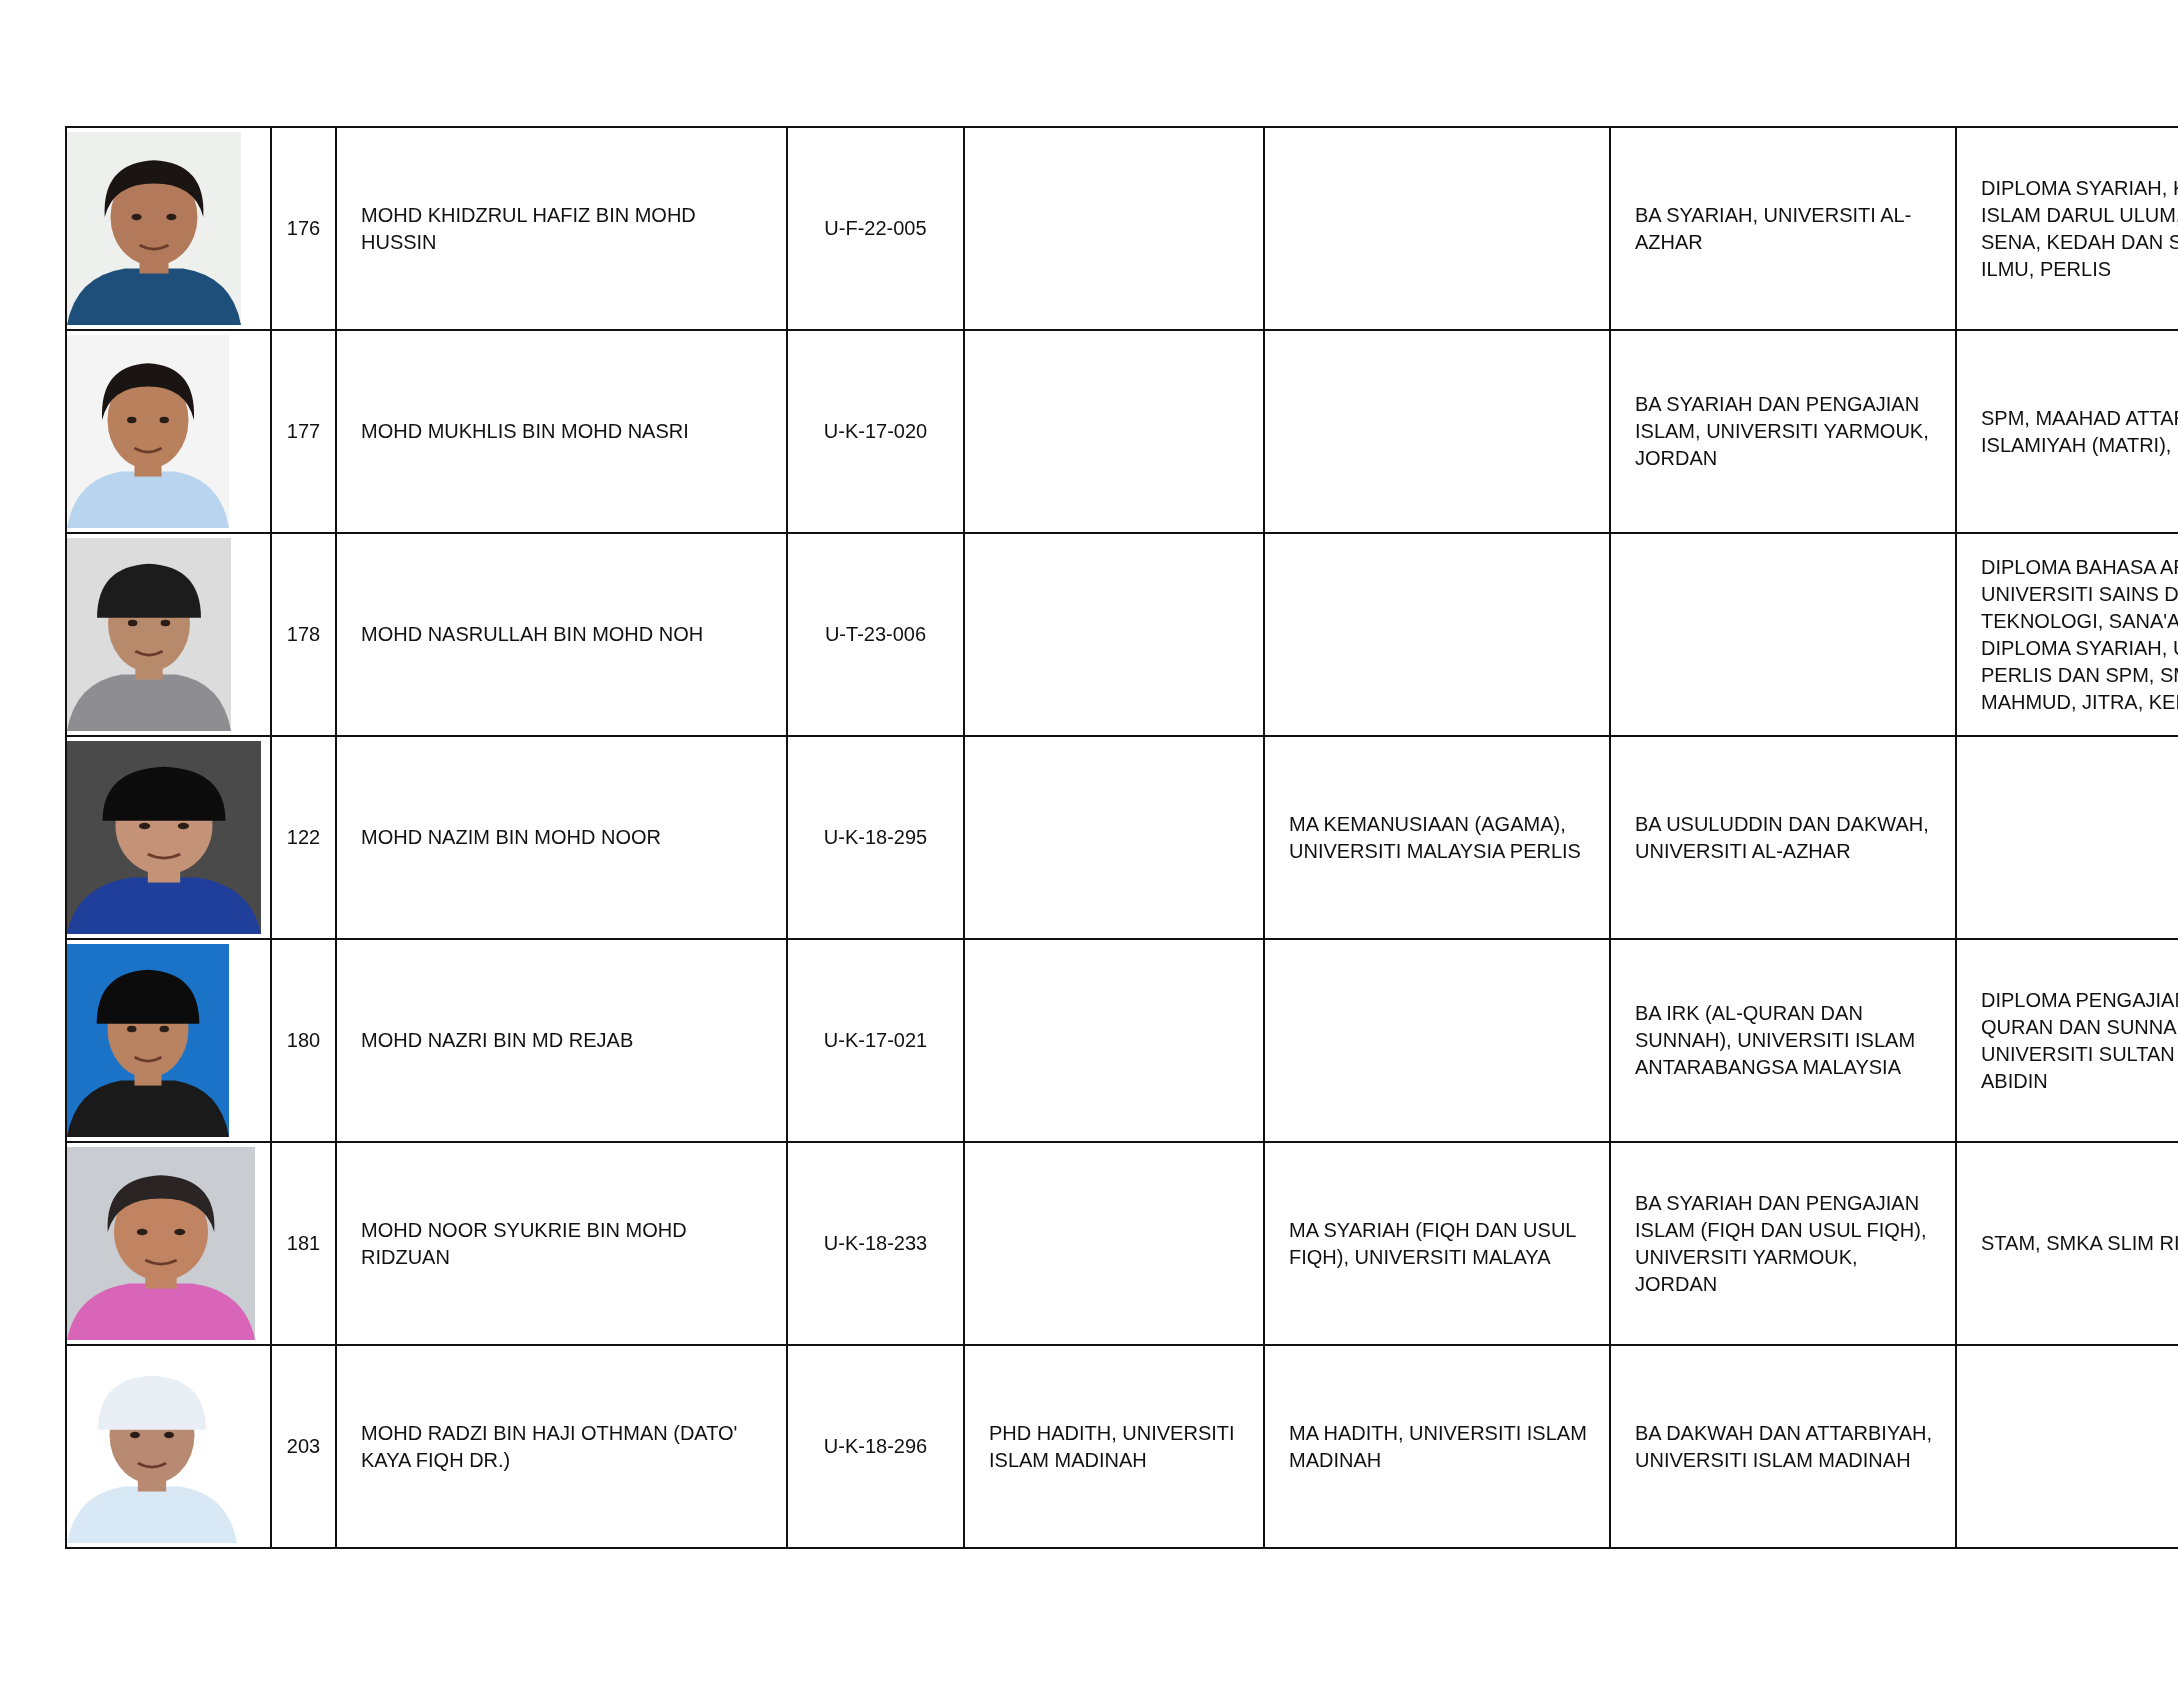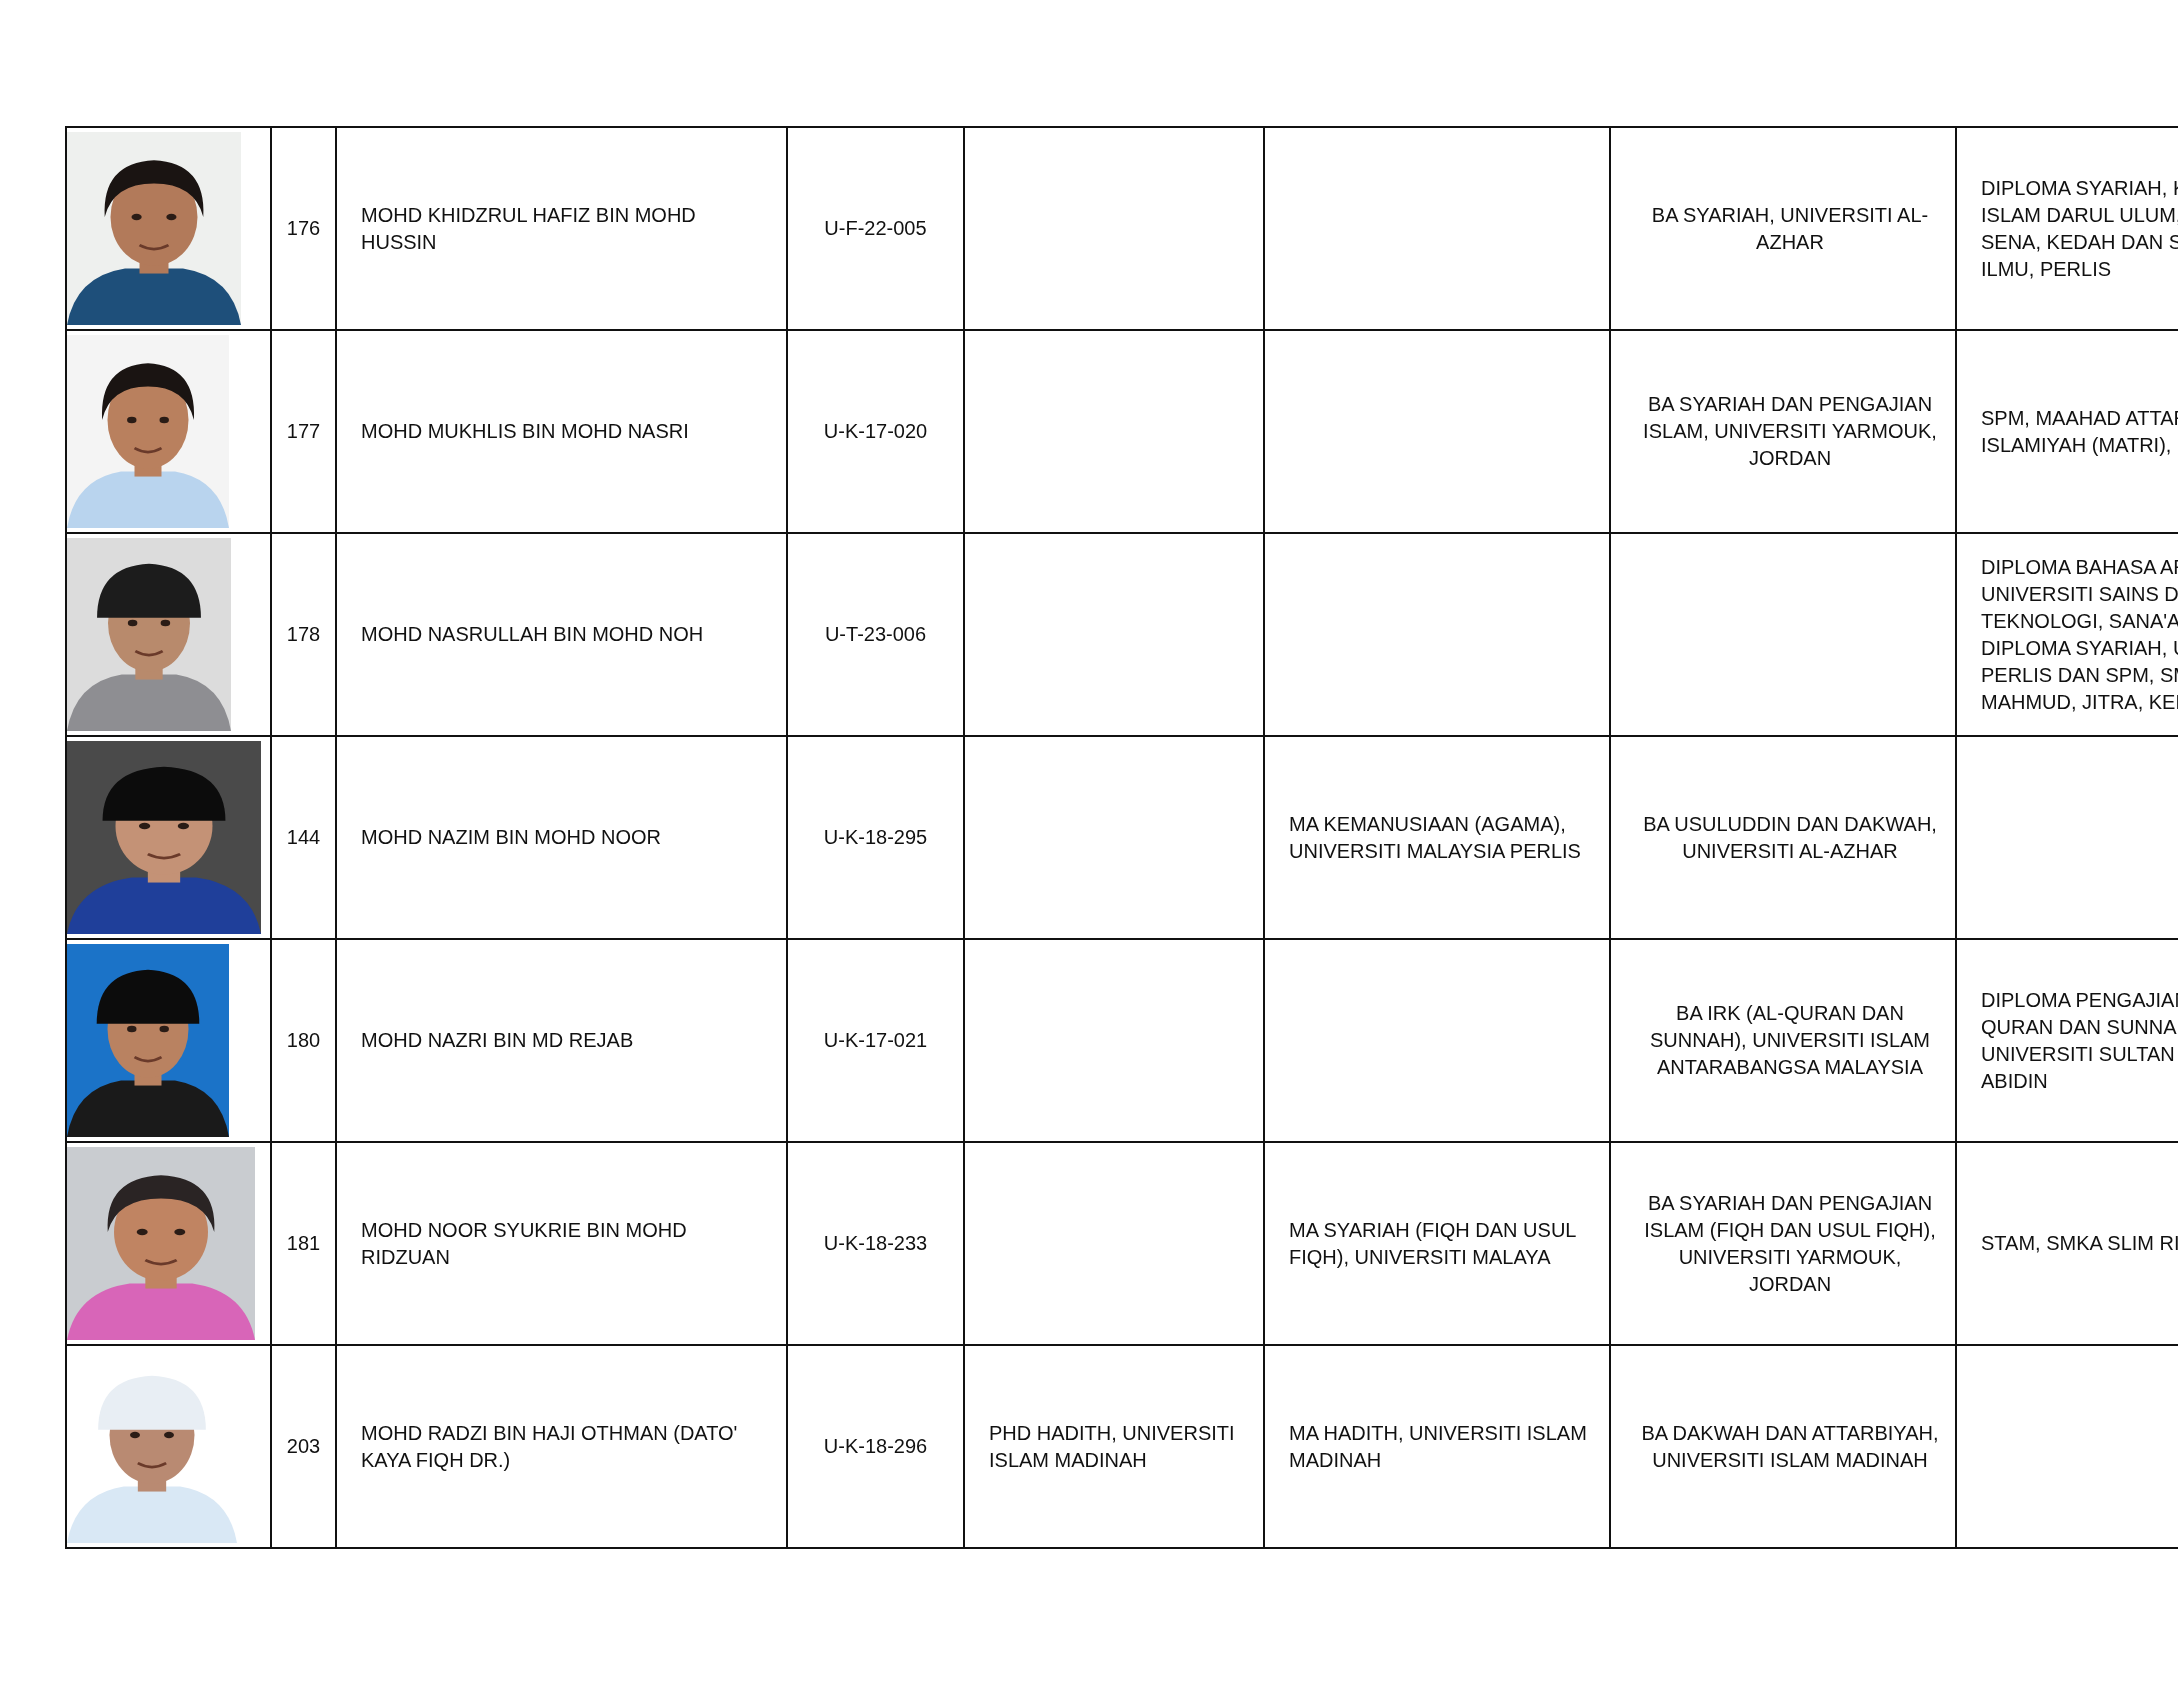--- a/index.html
+++ b/index.html
@@ -8,21 +8,21 @@
   table.roster { position: absolute; left: 65px; top: 126px; border-collapse: collapse;
                  table-layout: fixed; width: 2067px; }
   table.roster td { border: 2.5px solid #111; padding: 0; vertical-align: middle;
                     font-size: 20px; line-height: 27px; height: 201px; overflow: hidden; }
   td.photo { width: 203px; position: relative; }
   td.num { width: 63px; text-align: center; font-size: 23px; }
   td.name { width: 415px; padding-left: 24px !important; padding-right: 10px !important; margin-left: 24px; }
   td.code { width: 175px; text-align: center; }
   td.phd { width: 264px; padding-left: 24px !important; padding-right: 10px !important; }
   td.ma { width: 310px; padding-left: 24px !important; padding-right: 10px !important; }
-  td.ba { width: 310px; padding-left: 24px !important; padding-right: 10px !important; text-align: center; }
+  td.ba { width: 310px; padding-left: 24px !important; padding-right: 10px !important; }
   td.other { width: 309px; padding-left: 24px !important; padding-right: 6px !important; }
   .clip { max-height: 201px; overflow: hidden; display: flex; align-items: center; }
   .pic { position: absolute; left: 0; top: 4px; bottom: 4px; overflow: hidden; }
   .pic svg { width: 100%; height: 100%; display: block; }
 </style>
 </head>
 <body>
 
 <table class="roster">
   <tbody id="roster-body">
@@ -110,21 +110,21 @@
          <path d="M0 150 Q6 112 40 106 L80 106 Q114 112 120 150 Z" fill="#1f3f9a"></path>
          <rect x="50" y="92" width="20" height="18" fill="#c49276"></rect>
          <ellipse cx="60" cy="66" rx="30" ry="38" fill="#c49276"></ellipse>
          <path d="M22 62 Q22 22 60 20 Q98 22 98 62 Z" fill="#0c0c0c"></path>
          <ellipse cx="48" cy="66" rx="3.5" ry="2.5" fill="#2a1c16"></ellipse>
          <ellipse cx="72" cy="66" rx="3.5" ry="2.5" fill="#2a1c16"></ellipse>
          <path d="M50 88 Q60 94 70 88" stroke="#6a3a2a" stroke-width="2" fill="none"></path>
        </svg>
           </div>
       </td>
-      <td class="num">144</td>
+      <td class="num">122</td>
       <td class="name">MOHD NAZIM BIN MOHD NOOR</td>
       <td class="code">U-K-18-295</td>
       <td class="phd"></td>
       <td class="ma">MA KEMANUSIAAN (AGAMA), UNIVERSITI MALAYSIA PERLIS</td>
       <td class="ba">BA USULUDDIN DAN DAKWAH, UNIVERSITI AL-AZHAR</td>
       <td class="other">
           <div class="clip"></div>
         </td>
     </tr>
       <tr class="">

